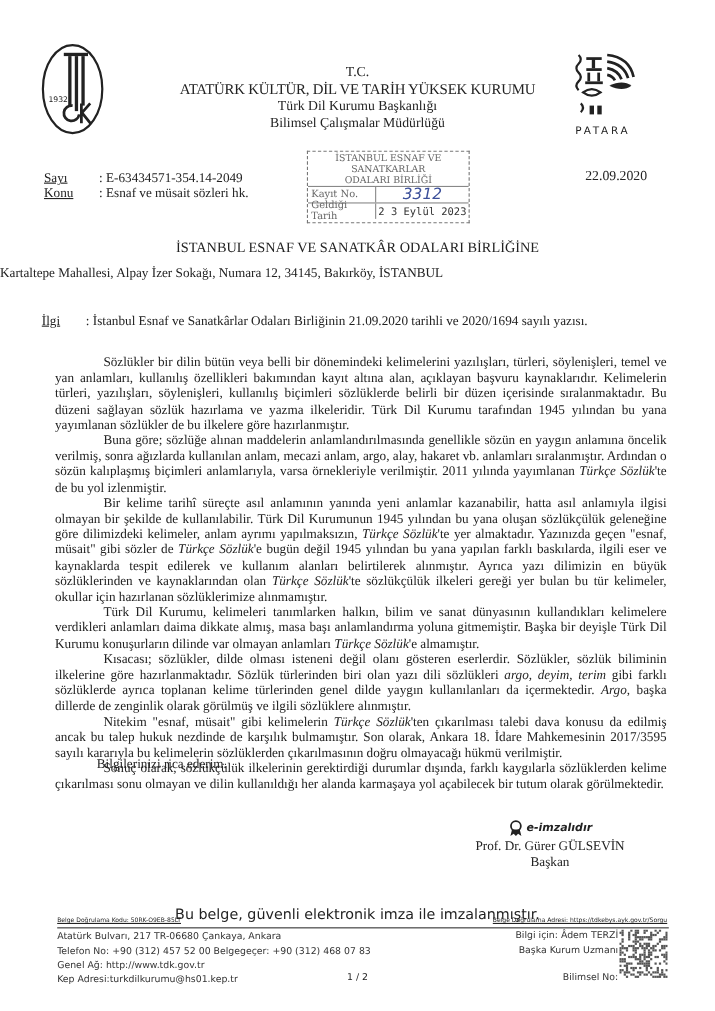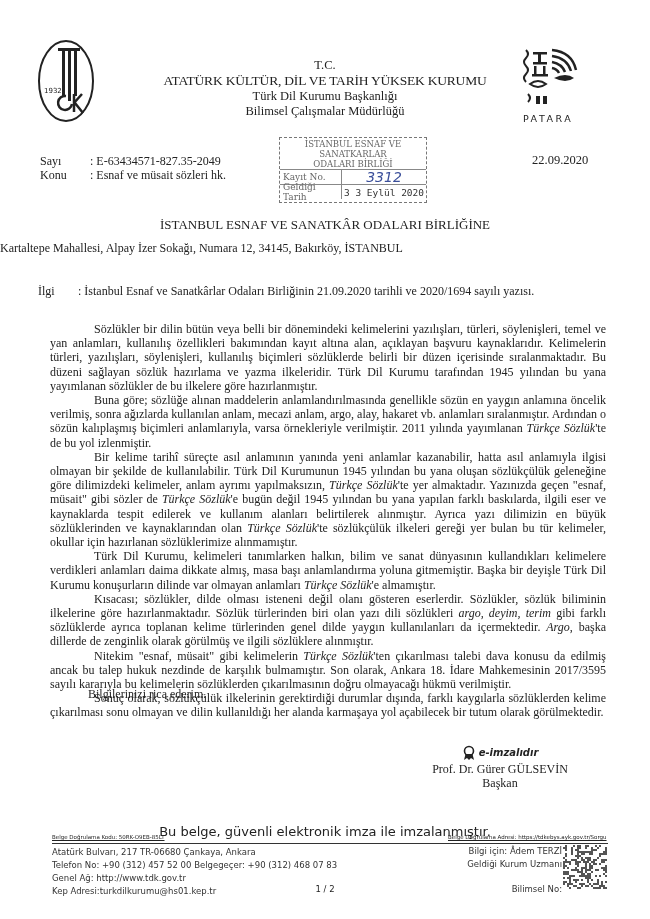--- a/index.html
+++ b/index.html
@@ -13,21 +13,21 @@
   #tdk-logo { left: 36px; top: 38px; width: 60px; height: 86px; }
   #patara-logo { left: 520px; top: 44px; width: 64px; height: 84px; }
   .hdr-line { position: absolute; left: 0; width: 650px; text-align: center; font-size: 12.5px; line-height: 15px; }
   #hdr-tc { top: 58px; }
   #hdr-org { top: 73px; font-size: 13.5px; letter-spacing: -0.2px; }
   #hdr-dept { top: 89px; }
   #hdr-unit { top: 104px; }
 
   
   .meta-row { position: absolute; left: 40px; font-size: 12px; line-height: 14px; display: flex; }
-  .meta-label { width: 50px; }
+  .meta-label { width: 50px; text-decoration: underline; }
   #meta-sayi { top: 154px; }
   #meta-konu { top: 168px; }
   #date { left: 532px; top: 153px; font-size: 12.5px; }
 
   
   #stamp { left: 279px; top: 137px; width: 146px; height: 64px; border: 1px dashed #777; font-size: 8.5px; color: #666; font-family: "DejaVu Serif", serif; }
   #stamp .st-title { text-align: center; line-height: 10px; padding-top: 1px; }
   #stamp .st-row { display: flex; border-top: 1px solid #888; height: 14px; align-items: center; }
   #stamp .st-lbl { width: 58px; padding-left: 3px; border-right: 1px solid #888; height: 100%; display: flex; align-items: center; font-size: 9px; }
   #stamp .st-val { flex: 1; text-align: center; }
@@ -103,41 +103,41 @@
   </svg>
 </div>
 
 <div id="hdr-tc" class="hdr-line">T.C.</div>
 <div id="hdr-org" class="hdr-line">ATATÜRK KÜLTÜR, DİL VE TARİH YÜKSEK KURUMU</div>
 <div id="hdr-dept" class="hdr-line">Türk Dil Kurumu Başkanlığı</div>
 <div id="hdr-unit" class="hdr-line">Bilimsel Çalışmalar Müdürlüğü</div>
 
 <div id="meta-sayi" class="meta-row">
   <span class="meta-label">Sayı</span>
-  <span>: E-63434571-827.35-2049</span>
+  <span>: E-63434571-354.14-2049</span>
 </div>
 <div id="meta-konu" class="meta-row">
   <span class="meta-label">Konu</span>
   <span>: Esnaf ve müsait sözleri hk.</span>
 </div>
 <div id="date" class="abs">22.09.2020</div>
 
 <div id="stamp" class="abs">
   <div class="st-title">
     <div>İSTANBUL ESNAF VE</div>
     <div>SANATKARLAR</div>
     <div>ODALARI BİRLİĞİ</div>
   </div>
   <div class="st-row">
     <span class="st-lbl">Kayıt No.</span>
     <span class="st-val st-kayit">3312</span>
   </div>
   <div class="st-row">
     <span class="st-lbl">Geldiği Tarih</span>
-    <span class="st-val st-date">3 3 Eylül 2020</span>
+    <span class="st-val st-date">2 3 Eylül 2023</span>
   </div>
 </div>
 
 <div id="addressee" class="abs">İSTANBUL ESNAF VE SANATKÂR ODALARI BİRLİĞİNE</div>
 <div id="address" class="abs">Kartaltepe Mahallesi, Alpay İzer Sokağı, Numara 12, 34145, Bakırköy, İSTANBUL</div>
 
 <div id="ilgi" class="abs">
   <span class="meta-label">İlgi</span>
   <span>: İstanbul Esnaf ve Sanatkârlar Odaları Birliğinin 21.09.2020 tarihli ve 2020/1694 sayılı yazısı.</span>
 </div>
@@ -171,21 +171,21 @@
 <div id="verify-addr" class="abs">Belge Doğrulama Adresi: https://tdkebys.ayk.gov.tr/Sorgu</div>
 <div id="footer-rule" class="abs"></div>
 
 <div id="foot-addr" class="foot-line">Atatürk Bulvarı, 217 TR-06680 Çankaya, Ankara</div>
 <div id="foot-tel" class="foot-line">Telefon No: +90 (312) 457 52 00 Belgegeçer: +90 (312) 468 07 83</div>
 <div id="foot-web" class="foot-line">Genel Ağ: http://www.tdk.gov.tr</div>
 <div id="foot-kep" class="foot-line">Kep Adresi:turkdilkurumu@hs01.kep.tr</div>
 <div id="page-num" class="abs">1 / 2</div>
 
 <div id="info-contact" class="foot-r">Bilgi için: Âdem TERZİ</div>
-<div id="info-title" class="foot-r">Geldiği Kurum Uzmanı</div>
+<div id="info-title" class="foot-r">Başka Kurum Uzmanı</div>
 <div id="info-tel" class="foot-r">Bilimsel No:</div>
 
 <div id="qr" class="abs">
   <svg id="qr-svg" width="44" height="44" viewBox="0 0 44 44">
       <rect x="2" y="0" width="2" height="2" fill="#555"></rect>
       <rect x="10" y="0" width="2" height="2" fill="#555"></rect>
       <rect x="14" y="0" width="2" height="2" fill="#555"></rect>
       <rect x="16" y="0" width="2" height="2" fill="#555"></rect>
       <rect x="22" y="0" width="2" height="2" fill="#555"></rect>
       <rect x="24" y="0" width="2" height="2" fill="#555"></rect>

